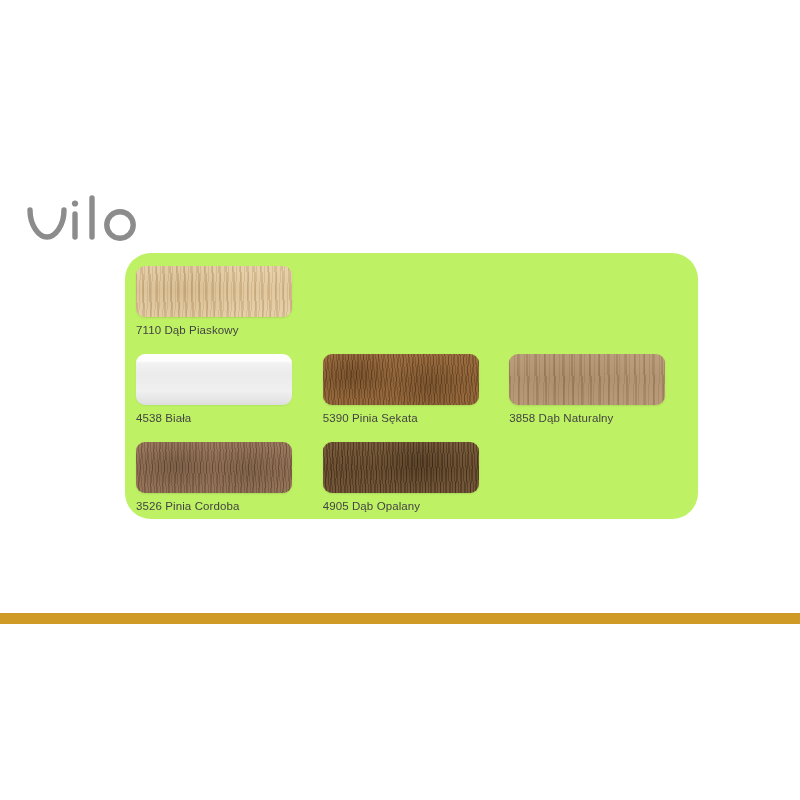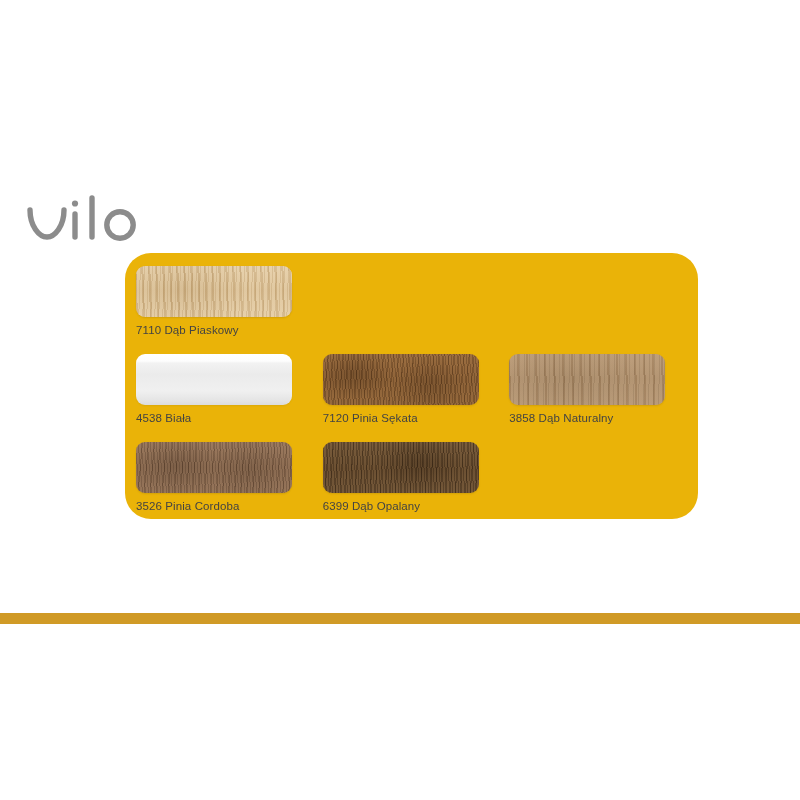--- a/index.html
+++ b/index.html
@@ -29,21 +29,21 @@
   }
   .brand-logo svg { display: block; }
 
   
   .swatch-card {
     position: absolute;
     left: 125px;
     top: 253px;
     width: 573px;
     height: 266px;
-    background: #eab308;
+    background: #bef264;
     border-radius: 26px;
   }
 
   .swatch-grid {
     position: absolute;
     left: 11px;
     top: 13px;
     width: 560px;
   }
 
@@ -238,42 +238,42 @@
         <div class="swatch-cell">
           <div class="swatch-chip w-7113">
             <div class="grain"></div>
           </div>
           <div class="swatch-label">4538 Biała</div>
         </div>
         <div class="swatch-cell">
           <div class="swatch-chip w-7120">
             <div class="grain"></div>
           </div>
-          <div class="swatch-label">7120 Pinia Sękata</div>
+          <div class="swatch-label">5390 Pinia Sękata</div>
         </div>
         <div class="swatch-cell">
           <div class="swatch-chip w-7121">
             <div class="grain"></div>
           </div>
           <div class="swatch-label">3858 Dąb Naturalny</div>
         </div>
       </div>
 
       <div class="swatch-row">
         <div class="swatch-cell">
           <div class="swatch-chip w-7122">
             <div class="grain"></div>
           </div>
           <div class="swatch-label">3526 Pinia Cordoba</div>
         </div>
         <div class="swatch-cell">
           <div class="swatch-chip w-7123">
             <div class="grain"></div>
           </div>
-          <div class="swatch-label">6399 Dąb Opalany</div>
+          <div class="swatch-label">4905 Dąb Opalany</div>
         </div>
         <div class="swatch-cell empty-cell">
           <div class="swatch-chip"></div>
           <div class="swatch-label"></div>
         </div>
       </div>
 
     </div>
   </div>
 

